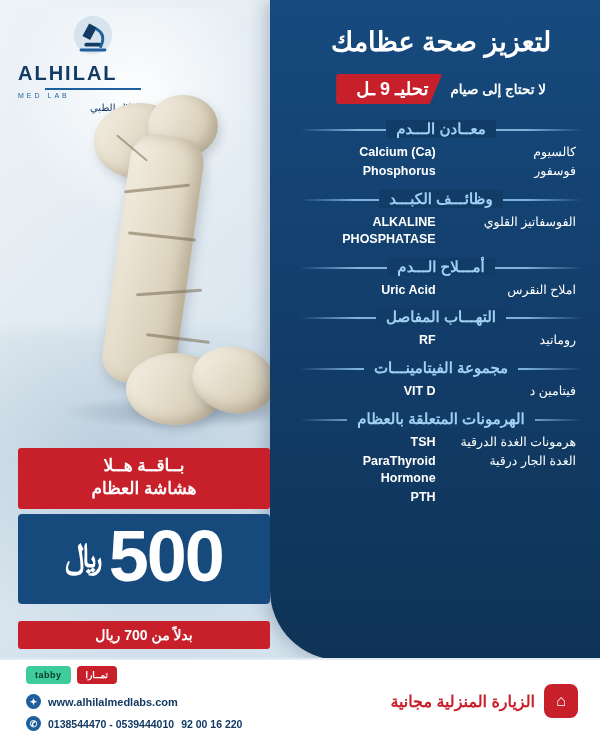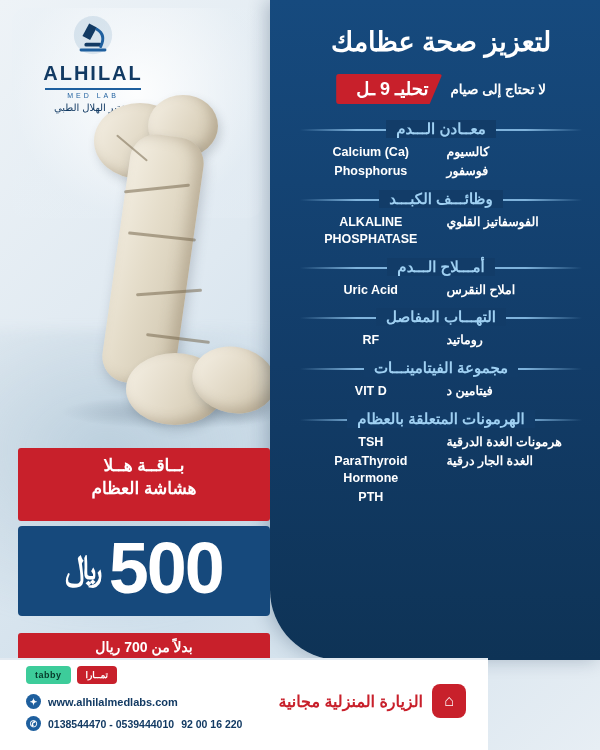--- a/index.html
+++ b/index.html
@@ -33,21 +33,21 @@
   .tube.red { background: linear-gradient(180deg, rgba(255,255,255,.8) 0 30%, rgba(170,45,45,.75) 30% 100%); }
   .tube.pur { background: linear-gradient(180deg, rgba(255,255,255,.8) 0 30%, rgba(120,90,150,.65) 30% 100%); }
   .bg-micro {
     position: absolute; left: 12px; top: 8px; width: 250px; height: 210px;
     background: radial-gradient(circle at 50% 40%, rgba(255,255,255,.9), rgba(232,240,246,.2) 70%);
     border-radius: 14px;
   }
 
   
   .logo-box {
-    position: absolute; left: 18px; top: 14px; width: 150px; text-align: center;
+    position: absolute; left: 18px; top: 14px; width: 150px; 
   }
   .logo-mark { width: 46px; height: 46px; margin: 0 auto 2px; }
   .logo-title {
     font-size: 20px; font-weight: 800; letter-spacing: 2px; color: #123a63;
   }
   .logo-sub {
     font-size: 7px; letter-spacing: 3px; color: #1e5f9e; margin-top: 1px;
   }
   .logo-ar {
     font-size: 10px; color: #123a63; margin-top: 3px; direction: rtl;
@@ -121,46 +121,46 @@
   .sec-head .txt {
     position: relative; display: inline-block;
     background: #123c68; padding: 0 10px;
     color: #9fd0f2; font-size: 15px; font-weight: 800; letter-spacing: 1px;
   }
   .rows { padding: 0 6px; }
   .row {
     display: flex; flex-direction: row; justify-content: space-between; align-items: flex-start;
     color: #fff; font-size: 12.5px; line-height: 1.35; margin: 2px 0;
   }
-  .row .ar { text-align: left; font-weight: 700; flex: 0 0 48%; }
-  .row .en { text-align: center; direction: ltr; font-weight: 600; flex: 0 0 48%; }
+  .row .ar { text-align: right; font-weight: 400; flex: 0 0 48%; }
+  .row .en { text-align: right; direction: ltr; font-weight: 600; flex: 0 0 48%; }
   .row.en-strong .en { font-weight: 800; }
 
   
   .price-block { position: absolute; left: 18px; top: 448px; width: 252px; }
   .pkg-band {
     background: #c8202b; color: #fff; text-align: center; direction: rtl;
-    padding: 7px 6px 20px; font-size: 17px; font-weight: 800; line-height: 1.35;
+    padding: 7px 6px 8px; font-size: 17px; font-weight: 800; line-height: 1.35;
     border-radius: 3px;
   }
   .price-card {
     background: #16497c; color: #fff; text-align: center;
     padding: 6px 0 12px; border-radius: 4px; margin-top: 5px;
     display: flex; align-items: center; justify-content: center; gap: 6px;
   }
   .riyal { font-size: 34px; font-weight: 800; }
   .price-num { font-size: 72px; font-weight: 800; letter-spacing: -2px; line-height: 1; }
   .old-band {
     background: #c8202b; color: #fff; text-align: center; direction: rtl;
     padding: 6px; font-size: 14px; font-weight: 700; margin-top: 17px; border-radius: 3px;
   }
 
   
   .footer {
-    position: absolute; left: 0; bottom: 0; width: 488px; height: 92px;
+    position: absolute; left: 0; bottom: 0; width: 600px; height: 92px;
     background: #ffffff;
   }
   .pay-row { position: absolute; left: 26px; top: 8px; display: flex; gap: 6px; align-items: center; }
   .pay-chip {
     background: #c8202b; color: #fff; font-size: 9px; font-weight: 700;
     padding: 4px 9px; border-radius: 4px; letter-spacing: .5px;
   }
   .pay-chip.tabby { background: #3dcc9a; color: #06392a; }
   .pay-chip.tamara { background: #c8202b; }
   .foot-line {

